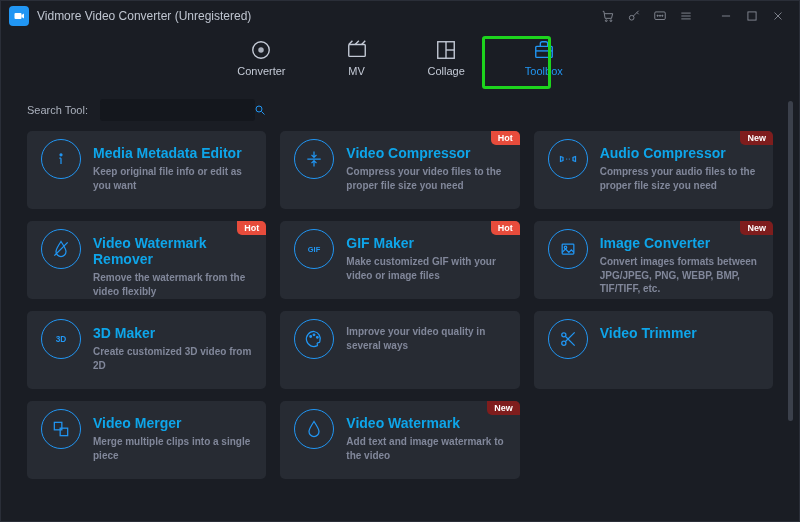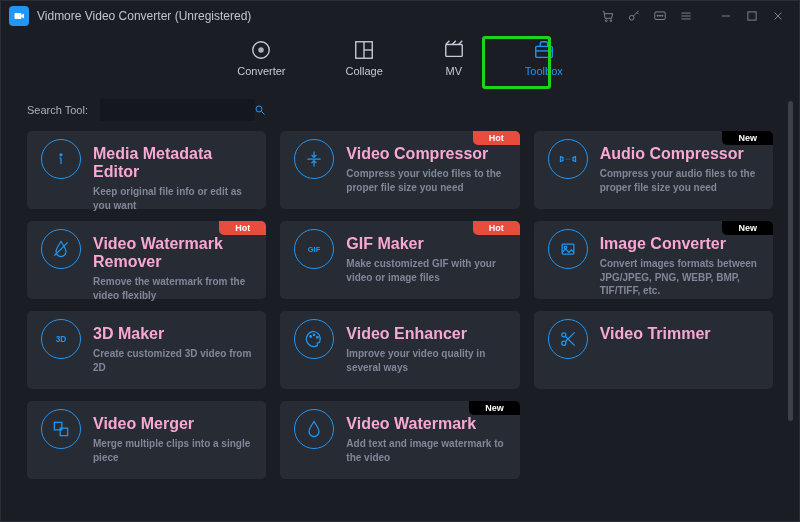--- a/index.html
+++ b/index.html
@@ -31,25 +31,25 @@
   .search-label { font-size: 11px; color:#aab0bc; }
   .search-box { position:relative; width:155px; height:22px; background:#14171d; border-radius:3px; display:flex; align-items:center; }
   .search-box input { flex:1; background:transparent; border:none; outline:none; padding:0 6px; font-size:11px; color:#cfd4df; }
   .search-box .search-icon-wrap { width:22px; display:flex; align-items:center; justify-content:center; }
   .search-box svg { width:12px; height:12px; stroke:#2196f3; stroke-width:2; fill:none; }
 
   .grid { display:grid; grid-template-columns: repeat(3, 1fr); gap: 12px 14px; }
   .tool-card { position:relative; background:#272b33; border-radius:5px; height:78px; padding:14px 12px 12px 66px; cursor:pointer; }
   .tool-icon { position:absolute; left:14px; top:8px; width:40px; height:40px; border:1.5px solid #2196f3; border-radius:50%; display:flex; align-items:center; justify-content:center; }
   .tool-icon svg { width:20px; height:20px; stroke:#2196f3; fill:none; stroke-width:1.5; }
-  .tool-title { font-size:16px; font-weight:600; color:#f9a8d4; margin-bottom:4px; }
+  .tool-title { font-size:14px; font-weight:600; color:#0ea5e9; margin-bottom:4px; }
   .tool-desc { font-size:10px; color:#81879a; line-height:1.35;font-weight:bold; }
-  .badge { position:absolute; top:0; right:0; font-size:9px; font-weight:600; color:#fff; padding:2px 16px; border-radius:0 5px 0 5px; }
+  .badge { position:absolute; top:0; right:0; font-size:9px; font-weight:600; color:#fff; padding:2px 7px; border-radius:0 5px 0 5px; }
   .badge.hot { background:#e74c3c; }
-  .badge.new { background:#000000; }
+  .badge.new { background:#7f1d1d; }
 
   .card-highlight { border:3px solid #1dd41d; border-radius:5px; position:absolute; pointer-events:none; }
   .scrollbar-thumb { position:absolute; right:6px; top:100px; width:5px; height:320px; background:#3b404b; border-radius:3px; }
 </style>
 </head>
 <body>
 
 <div class="window">
 
   <div class="titlebar">
@@ -111,32 +111,32 @@
   <div class="nav">
     <div class="nav-item">
       <svg viewBox="0 0 24 24">
           <circle cx="12" cy="12" r="9"></circle>
           <circle cx="12" cy="12" r="3" fill="currentColor" stroke="none"></circle>
         </svg>
       <span>Converter</span>
     </div>
     <div class="nav-item">
       <svg viewBox="0 0 24 24">
+          <rect x="3" y="6" width="18" height="13" rx="1"></rect>
+          <path d="M3 6 L7 2 M10 6 L14 2 M17 6 L21 2"></path>
+        </svg>
+      <span>MV</span>
+    </div>
+    <div class="nav-item">
+      <svg viewBox="0 0 24 24">
           <rect x="3" y="3" width="18" height="18"></rect>
           <line x1="12" y1="3" x2="12" y2="21"></line>
           <line x1="12" y1="12" x2="21" y2="12"></line>
         </svg>
       <span>Collage</span>
-    </div>
-    <div class="nav-item">
-      <svg viewBox="0 0 24 24">
-          <rect x="3" y="6" width="18" height="13" rx="1"></rect>
-          <path d="M3 6 L7 2 M10 6 L14 2 M17 6 L21 2"></path>
-        </svg>
-      <span>MV</span>
     </div>
     <div class="nav-item active">
       <svg viewBox="0 0 24 24">
           <rect x="3" y="8" width="18" height="12" rx="1"></rect>
           <path d="M8 8 V5 a2 2 0 0 1 2-2 h4 a2 2 0 0 1 2 2 V8"></path>
           <line x1="3" y1="13" x2="21" y2="13"></line>
         </svg>
       <span>Toolbox</span>
     </div>
   </div>
@@ -240,21 +240,20 @@
 
       <div class="tool-card">
         <div class="tool-icon">
             <svg viewBox="0 0 24 24">
               <path d="M12 3 a9 9 0 1 0 4 17 c1-1-1-2 0-3 s3 0 3-2 a9 9 0 0 0-7-12z"></path>
               <circle cx="8" cy="9" r="1" fill="#2196f3"></circle>
               <circle cx="12" cy="7" r="1" fill="#2196f3"></circle>
               <circle cx="16" cy="10" r="1" fill="#2196f3"></circle>
             </svg>
           </div>
-        <div class="tool-title">Video Enhancer</div>
         <div class="tool-desc">Improve your video quality in several ways</div>
       </div>
 
       <div class="tool-card">
         <div class="tool-icon">
             <svg viewBox="0 0 24 24">
               <circle cx="7" cy="7" r="2.5"></circle>
               <circle cx="7" cy="17" r="2.5"></circle>
               <path d="M9 9 L20 20 M9 15 L20 4"></path>
             </svg>

